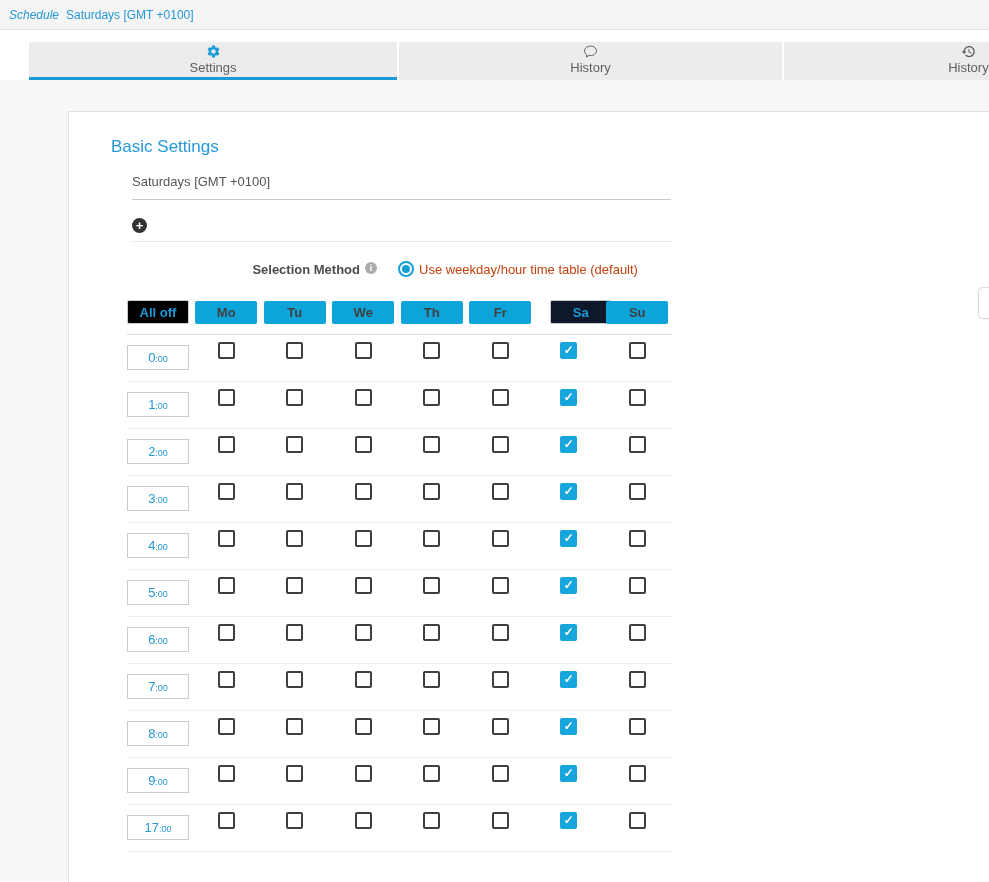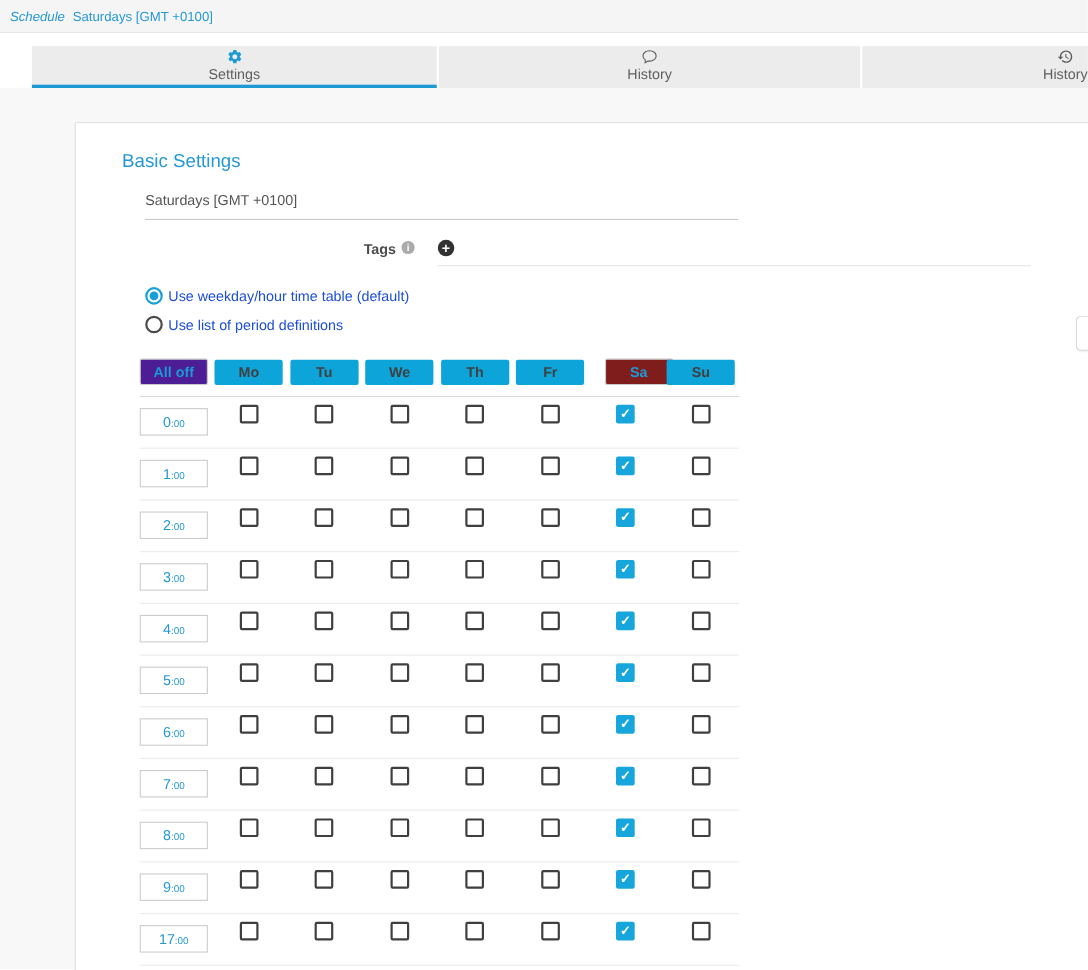--- a/index.html
+++ b/index.html
@@ -44,34 +44,34 @@
     border:none; font-size:13px; line-height:14px; text-align:center; font-weight:bold;
     padding:0; display:block; cursor:pointer; font-family:inherit; }
 
   .radio-row { display:flex; align-items:center; cursor:pointer; }
   .radio-row + .radio-row { margin-top:10px; }
   .radio { width:16px; height:16px; border:2px solid #4a4a4a; border-radius:50%;
     margin-right:5px; position:relative; flex:none; }
   .radio.selected { border-color:#17a0d8; }
   .radio.selected::after { content:""; position:absolute; inset:2px; background:#17a0d8;
     border-radius:50%; }
-  .radio-label { font-size:13px; color:#1d4ed8; }
+  .radio-label { font-size:13px; color:#c2410c; }
 
   
   .tt-label { padding-top:5px; }
   .tt-wrap { margin-left:16px; width:545px; }
   .tt-grid-hdr { display:grid; grid-template-columns:65px repeat(7,68.5px);
     align-items:center; padding-bottom:10px; border-bottom:1px solid #d9d9d9; }
   .btn-base { font-family:inherit; font-size:13px; font-weight:bold; cursor:pointer;
     border-radius:2px; }
-  .all-off-btn { width:62px; height:24px; background:#4c1d95; color:#1b9ad6;
+  .all-off-btn { width:62px; height:24px; background:#000000; color:#1b9ad6;
     border:1px solid #c9c9c9; justify-self:start; }
   .day-btn { width:62px; height:23px; justify-self:center; border:none; }
   .day-btn.filled { background:#0da4da; color:#404040; }
-  .day-btn.hollow { background:#7f1d1d; color:#1b9ad6; border:1px solid #c9c9c9; height:24px;margin-left:24px; }
+  .day-btn.hollow { background:#0f172a; color:#1b9ad6; border:1px solid #c9c9c9; height:24px;margin-left:24px; }
 
   .tt-row { display:grid; grid-template-columns:65px repeat(7,68.5px); height:47px;
     border-bottom:1px solid #ececec; align-items:start; }
   .hour-btn { width:62px; height:25px; background:#fff; border:1px solid #ccc;
     color:#2598d5; margin-top:10px; justify-self:start; display:flex; align-items:center;
     justify-content:center; cursor:pointer; font-family:inherit; padding:0; }
   .hour-btn .hh { font-size:13px; }
   .hour-btn .mm { font-size:9px; padding-top:3px;text-align:right; }
   .cb { width:17px; height:17px; border:2px solid #3f3f3f; border-radius:2px;
     background:#fff; justify-self:center; margin-top:7px; cursor:pointer; }
@@ -120,35 +120,31 @@
 <div class="content">
   <div class="card">
 
     <h2 class="section-heading">Basic Settings</h2>
 
     <div class="form-row mb-18">
       <div class="value-cell underline">Saturdays [GMT +0100]</div>
     </div>
 
     <div class="form-row mb-19">
-      <div class="label-cell"><span>Tags</span><span class="info-icon">i</span></div>
       <div class="value-cell underline-light">
         <button class="add-tag-btn">+</button>
       </div>
     </div>
 
     <div class="form-row mb-23">
+      <div class="label-cell"><span>Selection Method</span><span class="info-icon">i</span></div>
       <div class="value-cell">
         <div class="radio-row">
           <span class="radio selected"></span>
           <span class="radio-label">Use weekday/hour time table (default)</span>
-        </div>
-        <div class="radio-row">
-          <span class="radio"></span>
-          <span class="radio-label">Use list of period definitions</span>
         </div>
       </div>
     </div>
 
     <div class="form-row">
       <div class="tt-wrap">
         <div class="tt-grid-hdr" id="tt-header">
           <button class="btn-base all-off-btn">All off</button>
         <button class="btn-base day-btn filled">Mo</button>
             <button class="btn-base day-btn filled">Tu</button>

